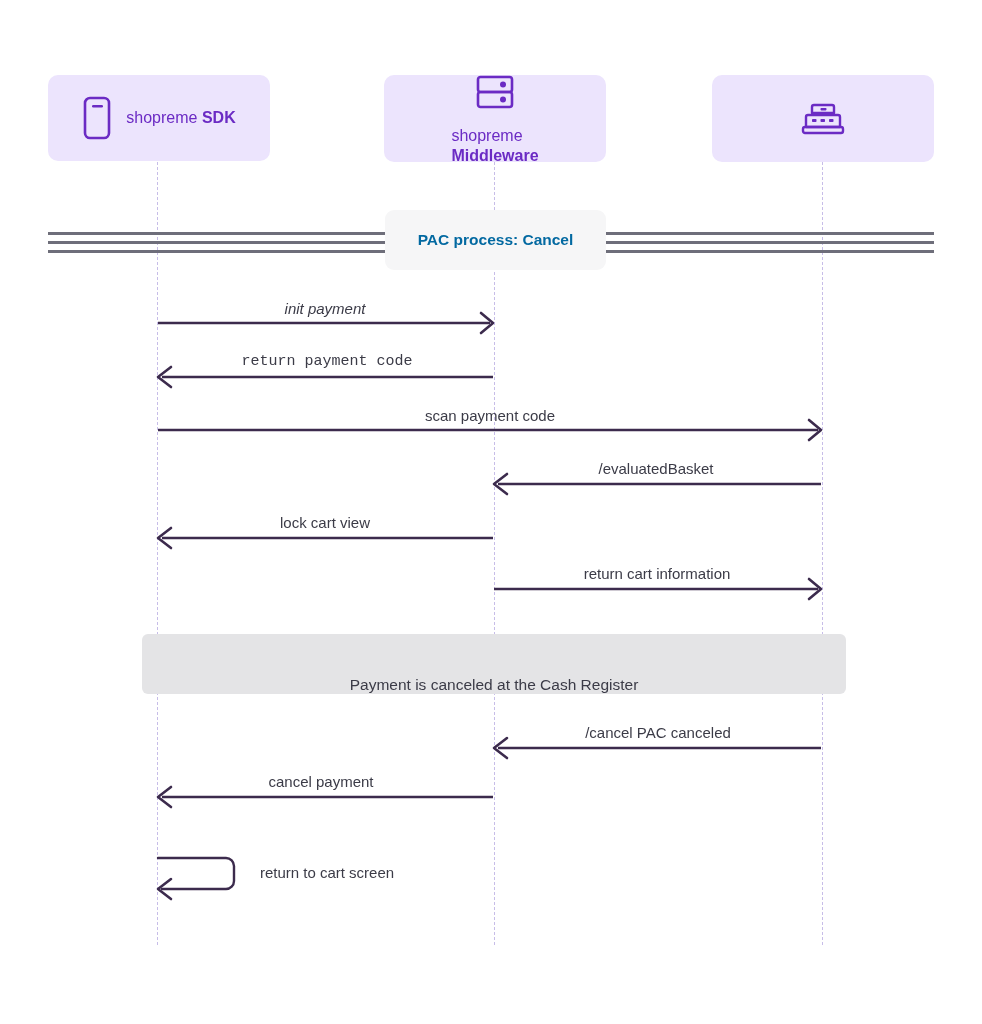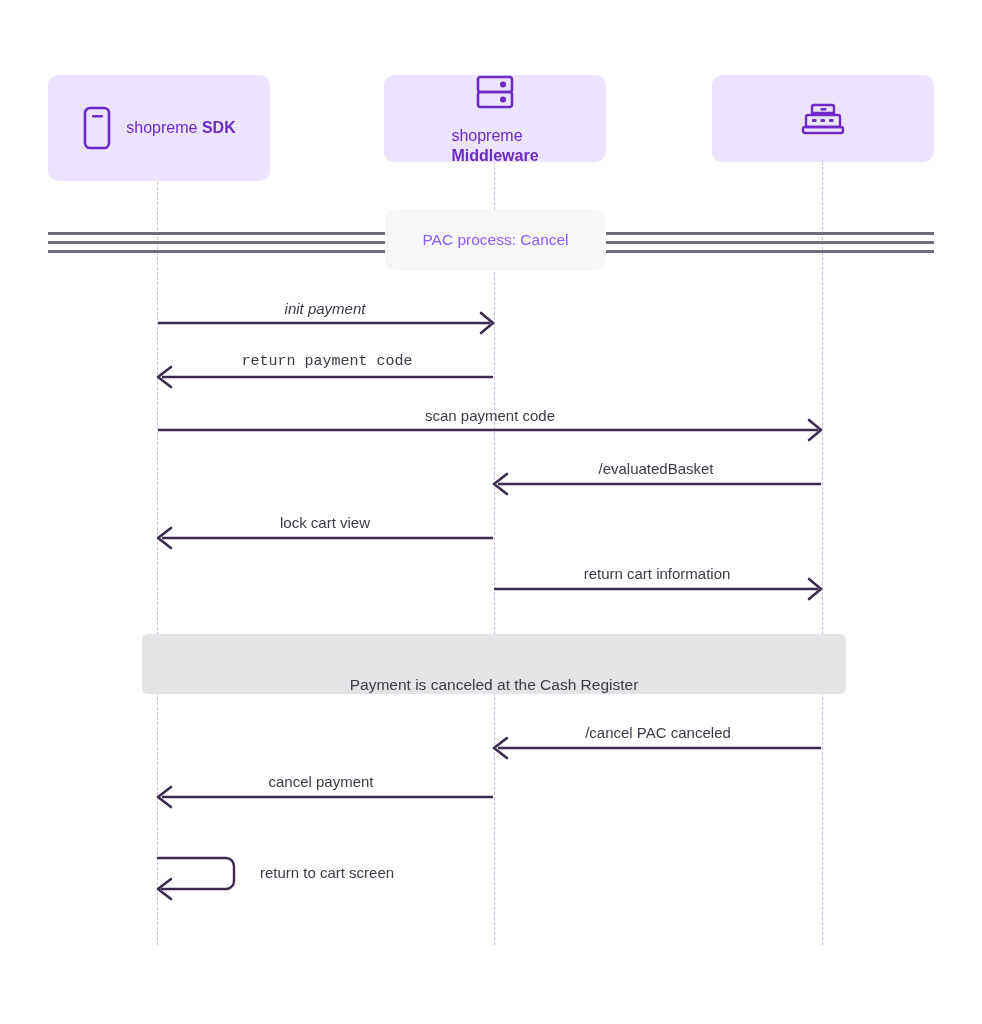--- a/index.html
+++ b/index.html
@@ -43,21 +43,21 @@
     color: #6b2bc4;
     font-size: 16px;
     line-height: 1.25;
     text-align: left;
     white-space: pre-line;
     font-weight: 400;
   }
   .participant .p-label .bold {
     font-weight: 700;
   }
-  .p1 { left: 48px;  top: 75px;  width: 222px; height: 106px; }
+  .p1 { left: 48px;  top: 75px;  width: 222px; height: 86px; }
   .p2 { left: 384px; top: 75px;  width: 222px; height: 87px; flex-direction: column; }
   .p3 { left: 712px; top: 75px;  width: 222px; height: 87px; }
 
   
   .lifeline {
     position: absolute;
     top: 162px;
     width: 0;
     height: 783px;
     border-left: 1.6px dashed #c7bde8;
@@ -77,22 +77,23 @@
     top: 210px;
     width: 221px;
     height: 60px;
     background: #f6f6f7;
     border-radius: 9px;
     display: flex;
     align-items: center;
     justify-content: center;
   }
   .pac-box span {
-    color: #8b5cf6;
+    color: #0369a1;
     font-size: 15.5px;
+    font-weight: bold;
   }
 
   
   .note-band {
     position: absolute;
     left: 142px;
     top: 634px;
     width: 704px;
     height: 60px;
     background: #e4e4e6;

